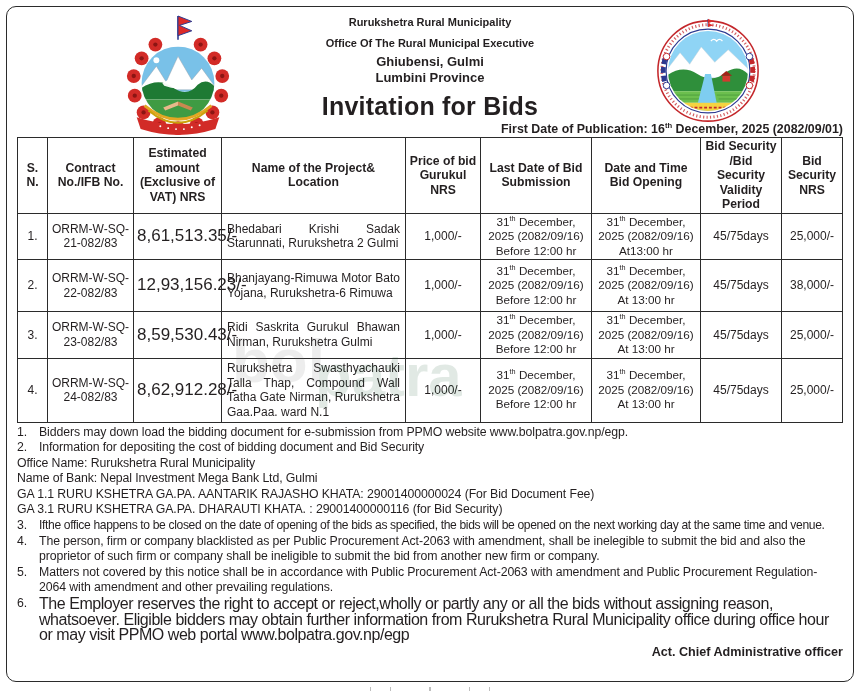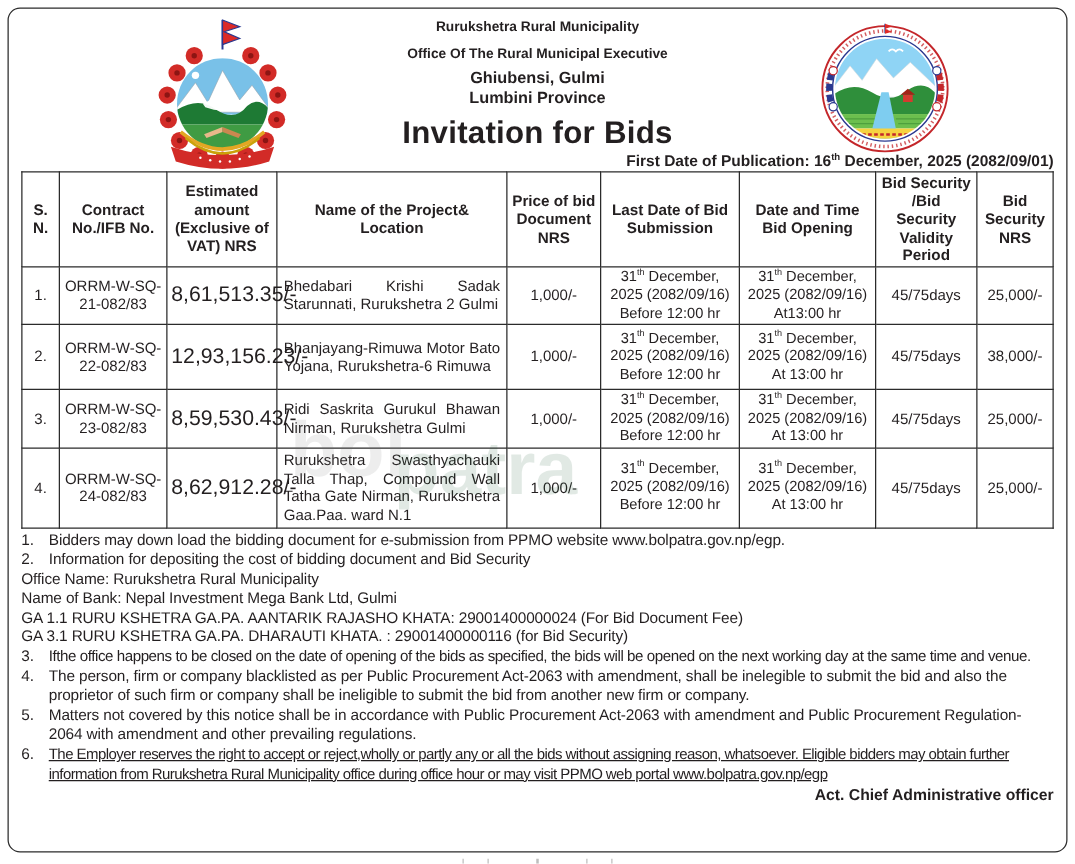--- a/index.html
+++ b/index.html
@@ -37,21 +37,21 @@
   td.name{text-align:justify;text-align-last:left;padding:0 5px;font-size:12px;}
   td.date{font-size:11.7px;white-space:nowrap;padding:1px 1px;}
   tr.r1{height:46px;} tr.r2{height:52px;} tr.r3{height:46px;} tr.r4{height:64px;}
   
   .notes{margin-top:2px;}
   .note{display:flex;font-size:12.3px;line-height:15.6px;letter-spacing:-0.1px;}
   .note .num{flex:0 0 22px;}
   .note .ntext{flex:1;}
   .flush{font-size:12.3px;line-height:15.6px;letter-spacing:-0.1px;}
   .tight .ntext{letter-spacing:-0.35px;font-size:12.1px;}
-  .tighter .ntext{letter-spacing:-0.45px;font-size:12px;text-decoration:underline;}
+  .tighter .ntext{letter-spacing:-0.45px;font-size:16px;}
   .sig{font-weight:bold;font-size:12.6px;text-align:right;line-height:16px;margin-top:1px;}
   
   .sliver{position:absolute;left:50%;bottom:0;transform:translateX(-50%);width:118px;height:4px;
     border-left:1.5px solid #a9a9a9;border-right:1.5px solid #a9a9a9;display:flex;justify-content:space-around;opacity:.75;}
   .sliver i{width:1.5px;background:#a9a9a9;display:block;}
 </style>
 </head>
 <body>
 
 <div class="sheet">
@@ -179,21 +179,21 @@
         <col style="width:109px">
         <col style="width:81px">
         <col style="width:61px">
     </colgroup>
     <thead>
       <tr>
         <th>S. N.</th>
         <th>Contract No./IFB No.</th>
         <th>Estimated amount (Exclusive of VAT) NRS</th>
         <th>Name of the Project&amp; Location</th>
-        <th>Price of bid Document NRS</th>
+        <th>Price of bid Gurukul NRS</th>
         <th>Last Date of Bid Submission</th>
         <th>Date and Time Bid Opening</th>
         <th>Bid Security /Bid Security Validity Period</th>
         <th>Bid Security NRS</th>
       </tr>
     </thead>
     <tbody>
       <tr class="r1">
         <td class="c">1.</td>
         <td class="c"><span>ORRM-W-SQ-</span><br><span>21-082/83</span></td>

